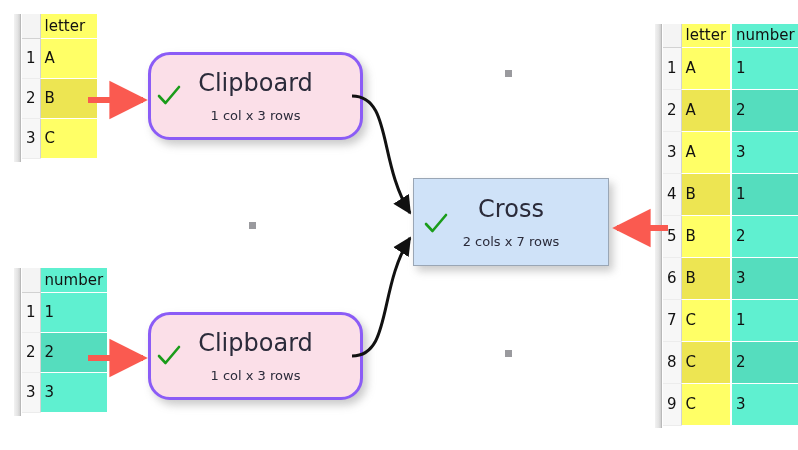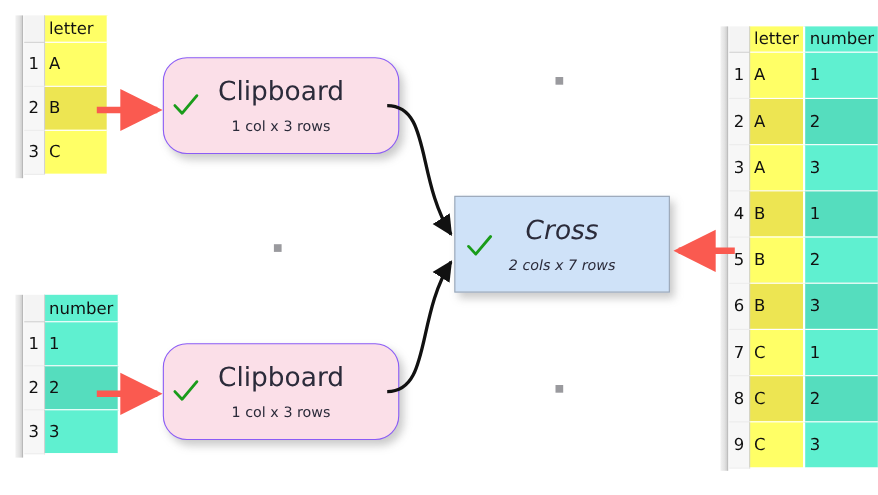--- a/index.html
+++ b/index.html
@@ -53,21 +53,21 @@
   .node .shadow{
     position:absolute;left:4px;top:5px;width:100%;height:100%;
     border-radius:inherit;
     background:rgba(90,90,90,0.32);
     filter:blur(4px);
     z-index:0;
   }
   .node .body{
     position:absolute;left:0;top:0;width:100%;height:100%;
     box-sizing:border-box;
-    border:1px solid #8b5cf6;
+    border:3px solid #8b5cf6;
     z-index:1;
     display:flex;flex-direction:column;
     align-items:center;justify-content:center;
   }
   .node.clip{border-radius:22px;}
   .node.clip .body{border-radius:22px;background:#fbdfe8;}
   .node.cross .body{background:#cfe2f8;border:1px solid #9aa6b5;}
   .node .title{font-size:24px;color:#2b2b3a;line-height:1;margin-bottom:14px;}
   .node .sub{font-size:13px;color:#2b2b3a;line-height:1;}
   .node .check{
@@ -211,21 +211,21 @@
     <div class="shadow"></div>
     <div class="body">
       <div class="title">Clipboard</div>
       <div class="sub">1 col x 3 rows</div>
     </div>
     <svg class="check" viewBox="0 0 26 26">
       <path d="M3 13 L9.5 20 L23 4" fill="none" stroke="#1a9c1a" stroke-width="2.6" stroke-linecap="round" stroke-linejoin="round"></path>
     </svg>
   </div>
 
-  <div class="node cross" style="left:413px;top:178px;width:196px;height:88px;font-style:italic;">
+  <div class="node cross" style="left:413px;top:178px;width:196px;height:88px;">
     <div class="shadow"></div>
     <div class="body">
       <div class="title">Cross</div>
       <div class="sub">2 cols x 7 rows</div>
     </div>
     <svg class="check" viewBox="0 0 26 26" style="left:10px;top:52%;">
       <path d="M3 13 L9.5 20 L23 4" fill="none" stroke="#1a9c1a" stroke-width="2.6" stroke-linecap="round" stroke-linejoin="round"></path>
     </svg>
   </div>
 

